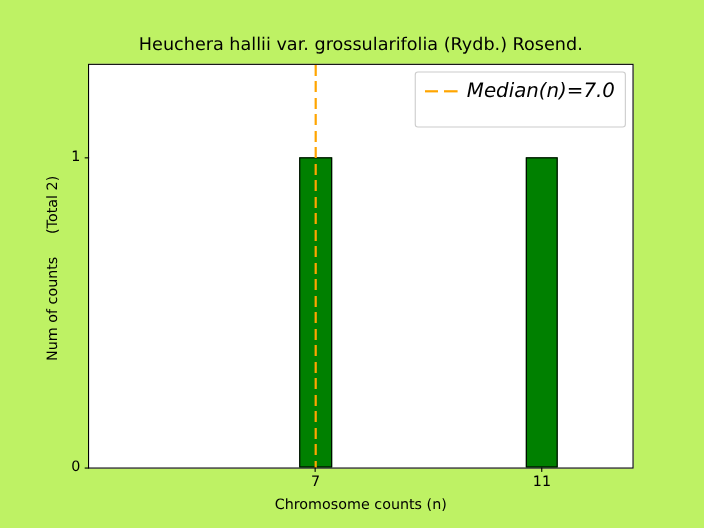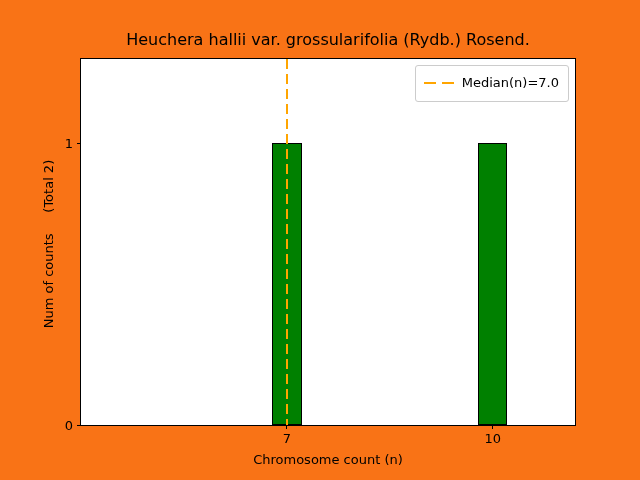--- a/index.html
+++ b/index.html
@@ -1,19 +1,19 @@
 <!DOCTYPE html>
 <html><head>
 <meta charset="utf-8">
 <style>
   html,body{margin:0;padding:0;background:#ffffff;}
   .figure{
     position:relative;
     width:640px;height:480px;
-    background:#f97316;
+    background:#bef264;
     font-family:"DejaVu Sans", sans-serif;
     color:#000000;
     overflow:hidden;
   }
   .chart-title{
     position:absolute;left:80px;top:30px;width:496px;
     text-align:center;font-size:16px;line-height:19px;white-space:nowrap;
   }
   .plot-area{
     position:absolute;left:80px;top:58px;width:496px;height:368px;
@@ -50,22 +50,22 @@
   .y-axis-label{
     position:absolute;left:49px;top:244px;
     transform:translate(-50%,-50%) rotate(-90deg);
     font-size:13px;line-height:16px;
     white-space:pre;
   }
   .legend{
     position:absolute;top:6px;right:6px;
     background:rgba(255,255,255,0.8);
     border:1px solid #cccccc;border-radius:3px;
-    padding:5px 9px 7px 8px;
-    font-size:13px;line-height:16px;
+    padding:5px 9px 21px 8px;
+    font-size:18px;line-height:16px;font-style:italic;
   }
   .legend-row{
     display:flex;align-items:center;gap:8px;height:23px;white-space:nowrap;
   }
   .legend-handle{
     width:30px;height:2px;flex:0 0 30px;
   }
 </style>
 </head>
 <body>
@@ -81,30 +81,30 @@
         <div class="bar" style="left: 38.6905%; width: 5.95238%; height: 76.9231%; background: rgb(0, 128, 0); border-color: rgb(0, 0, 0);"></div>
         <div class="bar" style="left: 80.3571%; width: 5.95238%; height: 76.9231%; background: rgb(0, 128, 0); border-color: rgb(0, 0, 0);"></div>
       </div>
 
     <div class="median-line" id="median-line" style="left: calc(41.6667% - 1px); background: repeating-linear-gradient(rgb(255, 165, 0) 0px, rgb(255, 165, 0) 10px, transparent 10px, transparent 15px);"></div>
 
     <div id="ticks-layer">
         <div class="x-tick" style="left: calc(41.6667% - 0.5px);"></div>
         <div class="x-tick-label" style="left: 41.6667%;">7</div>
         <div class="x-tick" style="left: calc(83.3333% - 0.5px);"></div>
-        <div class="x-tick-label" style="left: 83.3333%;">10</div>
+        <div class="x-tick-label" style="left: 83.3333%;">11</div>
         <div class="y-tick" style="top: calc(100% - 0.5px);"></div>
         <div class="y-tick-label" style="top: 100%;">0</div>
         <div class="y-tick" style="top: calc(23.0769% - 0.5px);"></div>
         <div class="y-tick-label" style="top: 23.0769%;">1</div>
       </div>
 
     <div class="legend">
       <div class="legend-row">
         <span class="legend-handle" id="legend-handle-0" style="background: repeating-linear-gradient(90deg, rgb(255, 165, 0) 0px, rgb(255, 165, 0) 12px, transparent 12px, transparent 18px);"></span>
         <span>Median(n)=7.0</span>
       </div>
     </div>
   </div>
 
-  <div class="x-axis-label">Chromosome count (n)</div>
+  <div class="x-axis-label">Chromosome counts (n)</div>
 
 </div>
 
 </body></html>

